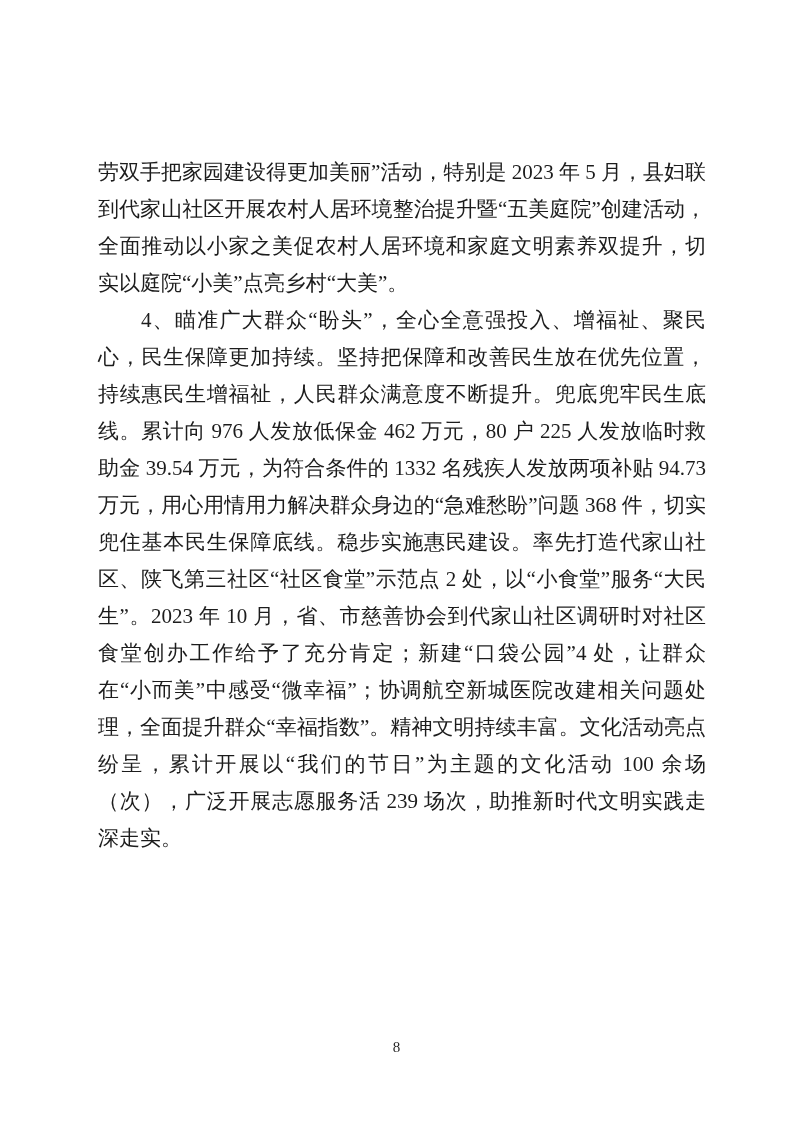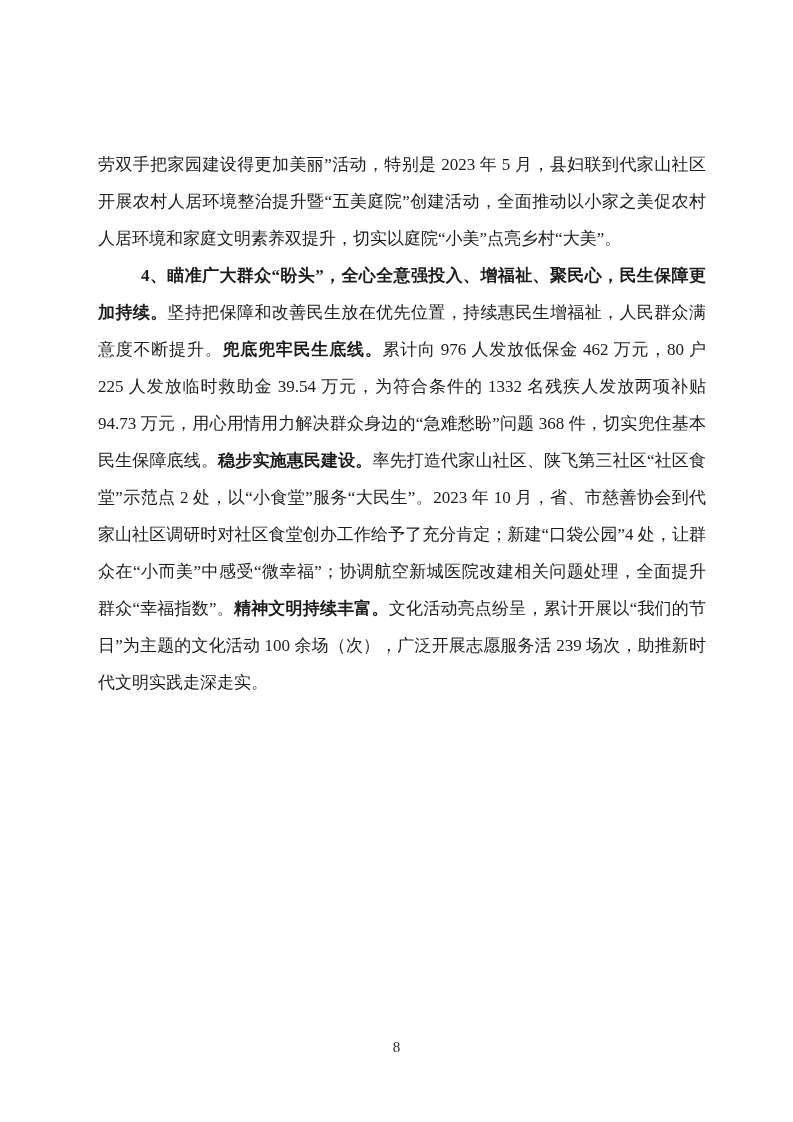--- a/index.html
+++ b/index.html
@@ -12,36 +12,36 @@
     width: 793px;
     height: 1122px;
     background: #ffffff;
     overflow: hidden;
     font-family: "Liberation Serif", "DejaVu Serif", serif;
     color: #1c1c1c;
   }
   .text-block {
     position: absolute;
     left: 98px;
-    top: 146px;
+    top: 154px;
     width: 608px;
-    font-size: 17px;
+    font-size: 21px;
     line-height: 37px;
     text-align: justify;
     text-justify: inter-ideograph;
   }
   .text-block p {
     margin: 0;
     padding: 0;
   }
   .text-block p.indent {
     text-indent: 43px;
   }
   .run-bold {
-    font-weight: bold;
+    font-weight: normal;
     margin-top: 20px;
   }
   .page-number {
     position: absolute;
     top: 1037px;
     left: 0;
     width: 100%;
     text-align: center;
     font-size: 15px;
     line-height: 20px;

